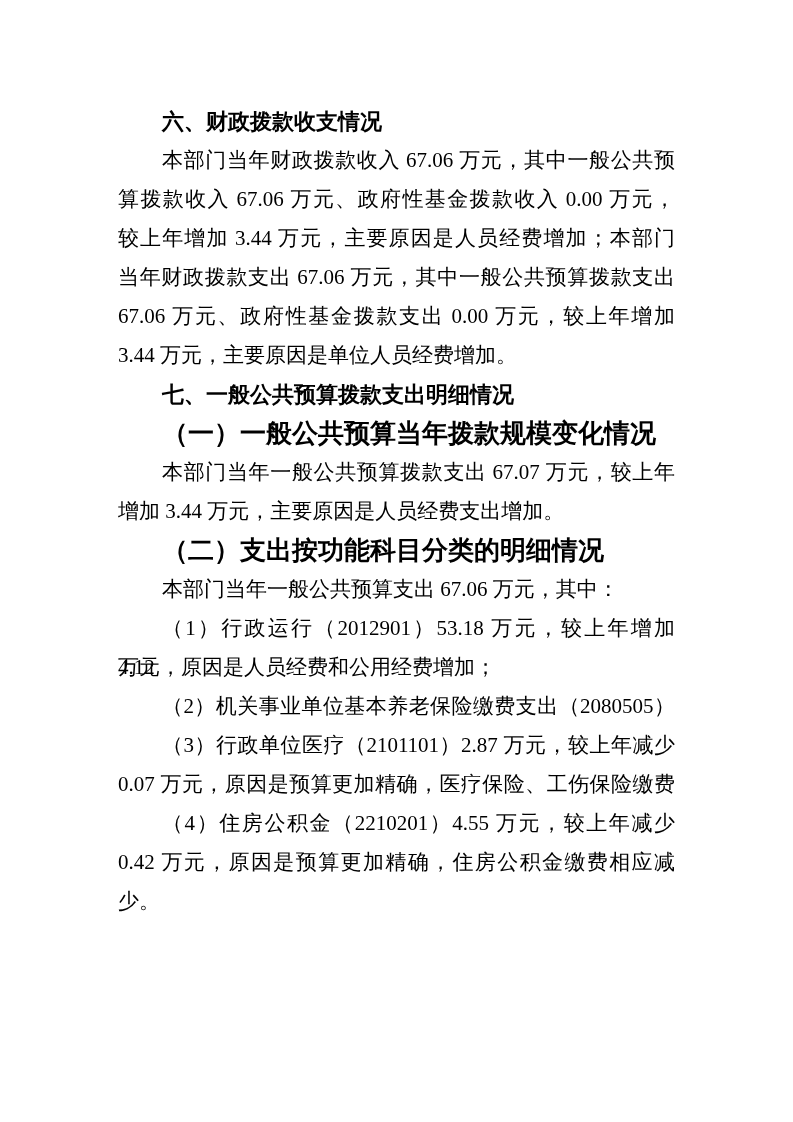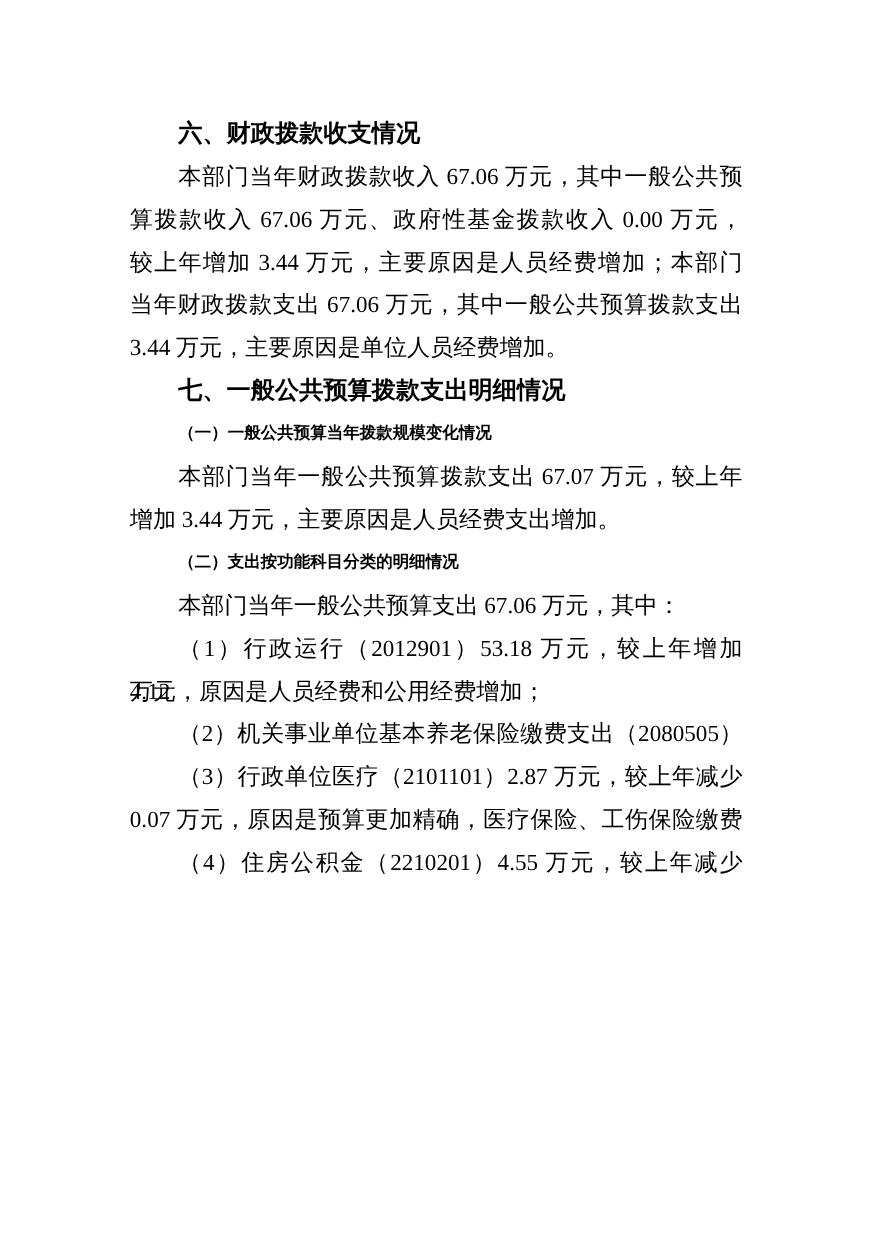--- a/index.html
+++ b/index.html
@@ -36,42 +36,44 @@
   }
   .line.h1 {
     font-family: "DejaVu Sans", "Liberation Sans", sans-serif;
     font-weight: bold;
     font-size: 22px;
     text-align-last: left;
     text-indent: 44px;
   }
   .line.h2 {
     font-weight: bold;
-    font-size: 15px;
+    font-size: 26px;
     text-align-last: left;
     text-indent: 44px;
   }
 </style>
 </head>
 <body>
 
 <div class="page">
   <div class="content">
       <div class="line h1">六、财政拨款收支情况</div>
       <div class="line indent">本部门当年财政拨款收入 67.06 万元，其中一般公共预</div>
       <div class="line">算拨款收入 67.06 万元、政府性基金拨款收入 0.00 万元，</div>
       <div class="line">较上年增加 3.44 万元，主要原因是人员经费增加；本部门</div>
       <div class="line">当年财政拨款支出 67.06 万元，其中一般公共预算拨款支出</div>
+      <div class="line">67.06 万元、政府性基金拨款支出 0.00 万元，较上年增加</div>
       <div class="line last">3.44 万元，主要原因是单位人员经费增加。</div>
       <div class="line h1">七、一般公共预算拨款支出明细情况</div>
       <div class="line h2">（一）一般公共预算当年拨款规模变化情况</div>
       <div class="line indent">本部门当年一般公共预算拨款支出 67.07 万元，较上年</div>
       <div class="line last">增加 3.44 万元，主要原因是人员经费支出增加。</div>
       <div class="line h2">（二）支出按功能科目分类的明细情况</div>
       <div class="line indent last">本部门当年一般公共预算支出 67.06 万元，其中：</div>
       <div class="line indent">（1）行政运行（2012901）53.18 万元，较上年增加 4.12</div>
       <div class="line last">万元，原因是人员经费和公用经费增加；</div>
       <div class="line indent">（2）机关事业单位基本养老保险缴费支出（2080505）</div>
       <div class="line indent">（3）行政单位医疗（2101101）2.87 万元，较上年减少</div>
       <div class="line">0.07 万元，原因是预算更加精确，医疗保险、工伤保险缴费</div>
       <div class="line indent">（4）住房公积金（2210201）4.55 万元，较上年减少</div>
+      <div class="line last">0.42 万元，原因是预算更加精确，住房公积金缴费相应减少。</div>
     </div>
 </div>
 
 </body></html>

